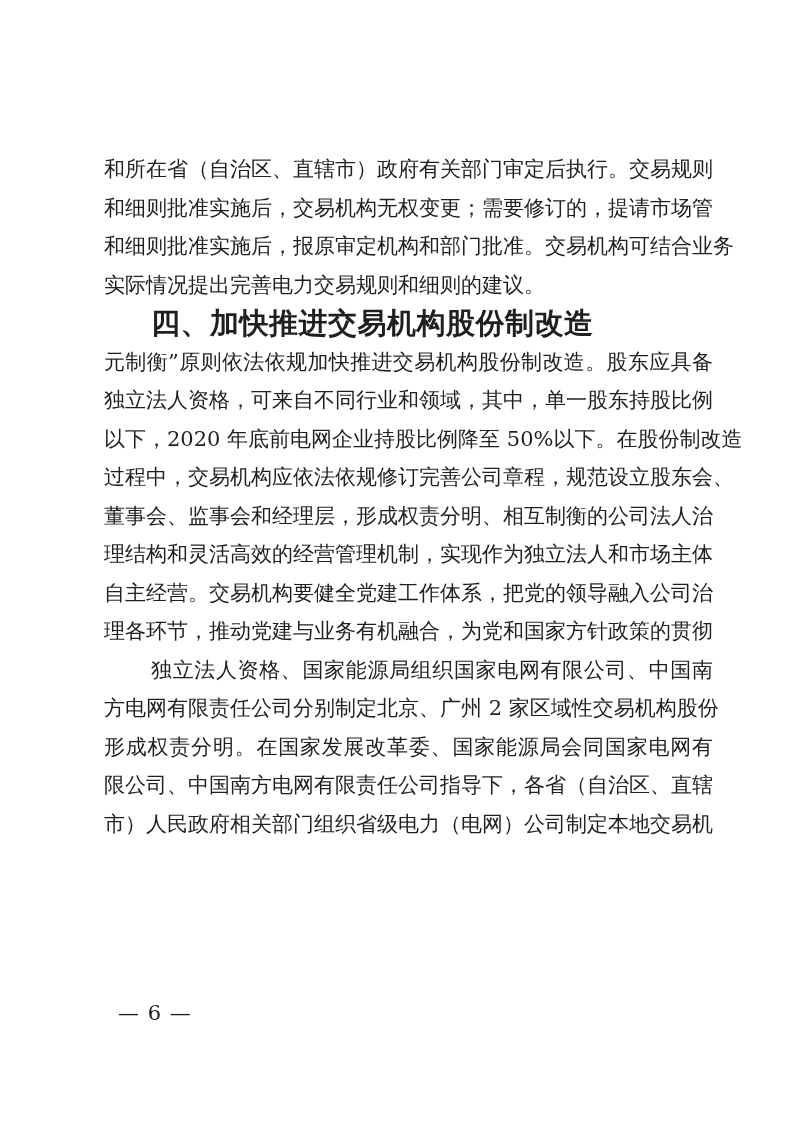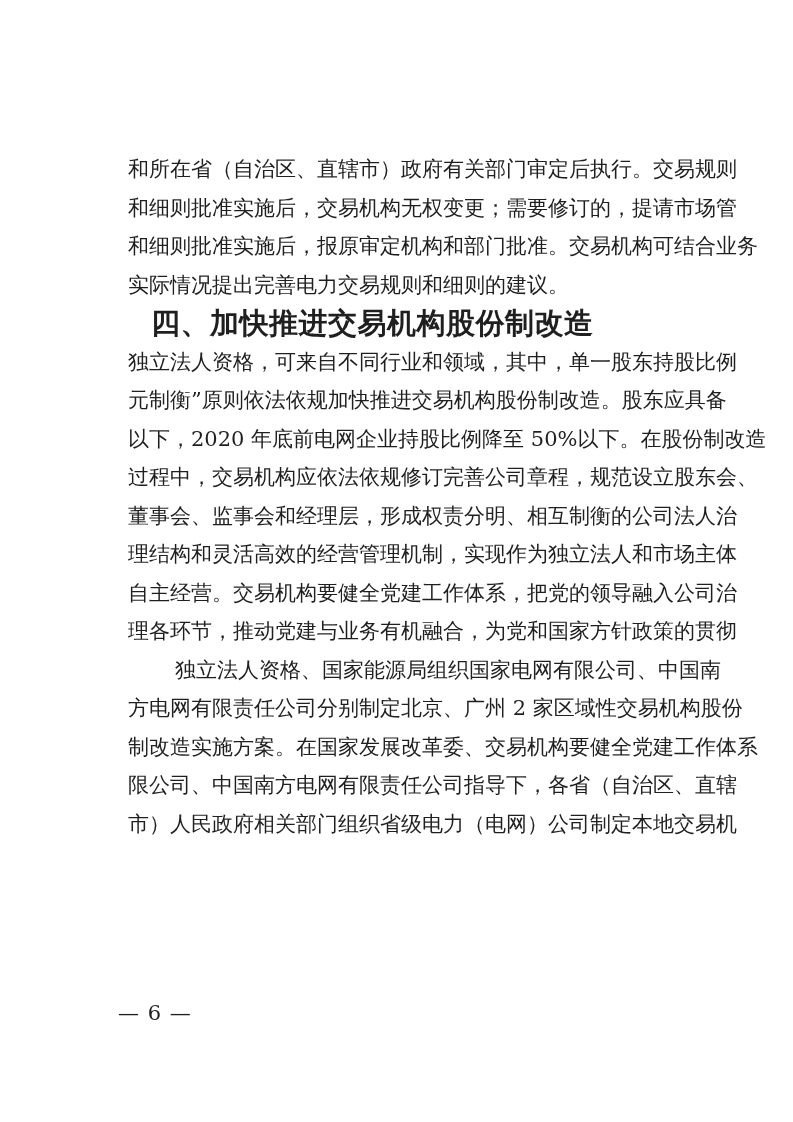--- a/index.html
+++ b/index.html
@@ -12,21 +12,20 @@
     color: var(--ink);
   }
   .sheet { position: absolute; inset: 0; background: var(--paper); }
   .textcol { position: absolute; left: 104px; top: 150px; width: 609px; }
   .line {
     font-size: 21px;
     line-height: 38.5px;
     height: 38.5px;
     white-space: nowrap;
     overflow: visible;
-    margin-left: 24px;
   }
   .j { text-align: justify; text-align-last: justify; }
   .end { text-align: right; text-align-last: left; }
   .indent { text-indent: 47px; }
   .heading {
     font-family: "DejaVu Sans", "Liberation Sans", sans-serif;
     font-weight: 700;
     font-size: 29px;
     text-indent: 47px;
     letter-spacing: 0.5px;
@@ -47,34 +46,34 @@
     <section>
       <div class="line j">和所在省（自治区、直辖市）政府有关部门审定后执行。交易规则</div>
       <div class="line j">和细则批准实施后，交易机构无权变更；需要修订的，提请市场管</div>
       <div class="line j">和细则批准实施后，报原审定机构和部门批准。交易机构可结合业务</div>
       <div class="line end">实际情况提出完善电力交易规则和细则的建议。</div>
     </section>
 
     <h2 class="line heading" style="margin:0;">四、加快推进交易机构股份制改造</h2>
 
     <section>
+      <div class="line j">元制衡”原则依法依规加快推进交易机构股份制改造。股东应具备</div>
       <div class="line j">独立法人资格，可来自不同行业和领域，其中，单一股东持股比例</div>
-      <div class="line j">元制衡”原则依法依规加快推进交易机构股份制改造。股东应具备</div>
       <div class="line j">以下，2020 年底前电网企业持股比例降至 50%以下。在股份制改造</div>
       <div class="line j">过程中，交易机构应依法依规修订完善公司章程，规范设立股东会、</div>
       <div class="line j">董事会、监事会和经理层，形成权责分明、相互制衡的公司法人治</div>
       <div class="line j">理结构和灵活高效的经营管理机制，实现作为独立法人和市场主体</div>
       <div class="line j">自主经营。交易机构要健全党建工作体系，把党的领导融入公司治</div>
       <div class="line j">理各环节，推动党建与业务有机融合，为党和国家方针政策的贯彻</div>
     </section>
 
     <section>
       <div class="line j indent">独立法人资格、国家能源局组织国家电网有限公司、中国南</div>
       <div class="line j">方电网有限责任公司分别制定北京、广州 2 家区域性交易机构股份</div>
-      <div class="line j">制改造实施方案。在国家发展改革委、交易机构要健全党建工作体系</div>
+      <div class="line j">形成权责分明。在国家发展改革委、国家能源局会同国家电网有</div>
       <div class="line j">限公司、中国南方电网有限责任公司指导下，各省（自治区、直辖</div>
       <div class="line j">市）人民政府相关部门组织省级电力（电网）公司制定本地交易机</div>
     </section>
 
   </main>
 
   <footer class="pagenum">— 6 —</footer>
 </div>
 
 </body></html>

